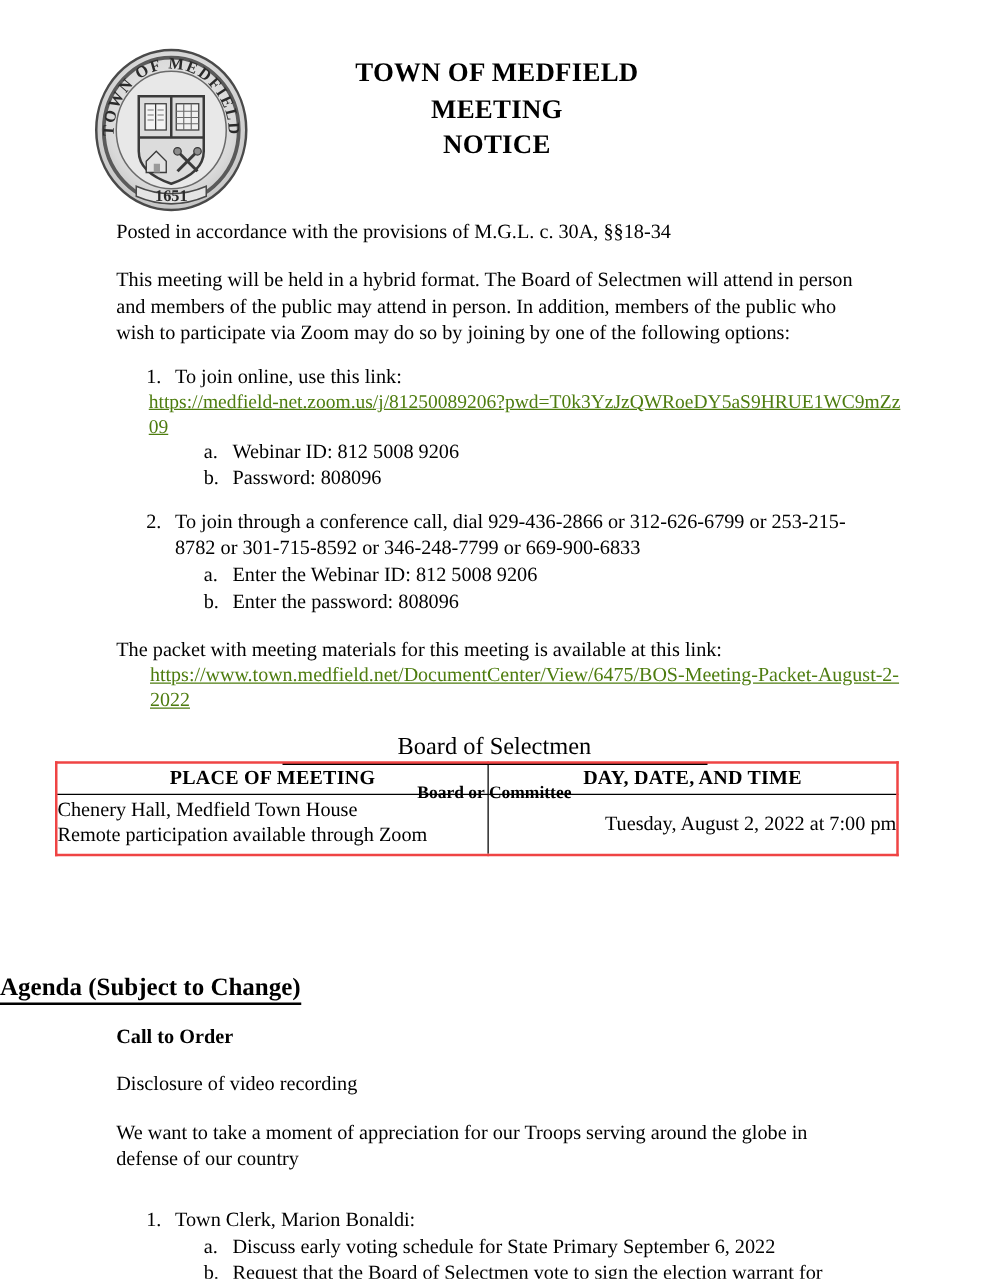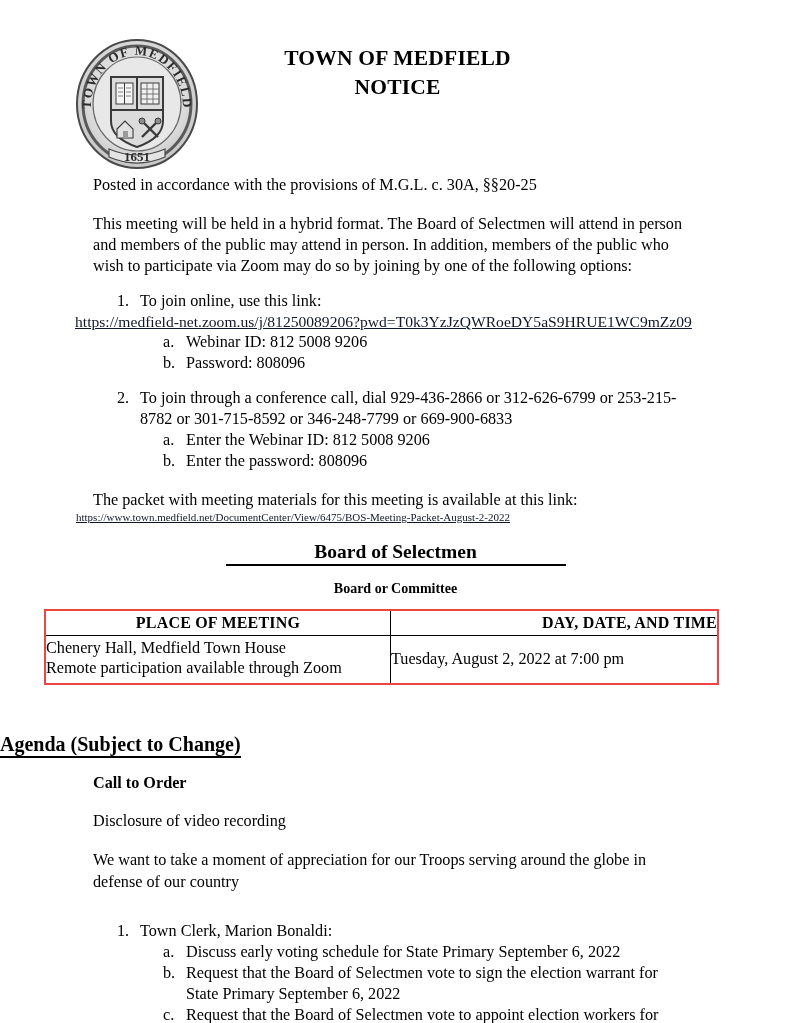--- a/index.html
+++ b/index.html
@@ -95,43 +95,44 @@
     position: absolute;
     left: 0;
     top: 0;
     width: 18px;
     text-align: left;
   }
 
   
   .link {
     display: inline-block;
-    color: #0f172a;
+    color: #4d7c0f;
     text-decoration: underline;
     text-underline-offset: 1px;
     word-break: break-all;
+    margin-left: 44px;
   }
   .link-line {
     margin-left: 75px;
     width: 650px;
     font-size: 15.6px;
     line-height: 1.25;
   }
   .link-line-2 {
     margin-left: 76px;
     width: 650px;
-    font-size: 11px;
+    font-size: 16px;
     line-height: 1.25;
   }
 
   
   .board-head {
     margin-top: 16px;
     text-align: center;
-    font-weight: bold;
+    font-weight: normal;
     font-size: 19.5px;
     line-height: 1.15;
   }
   .board-rule {
     width: 340px;
     margin: 1px auto 0 auto;
     border-bottom: 2px solid #000;
   }
   .board-sub {
     text-align: center;
@@ -162,23 +163,23 @@
     height: 24px;
     letter-spacing: 0.2px;
   }
   .mt-body {
     font-size: 16.2px;
     line-height: 1.26;
     height: 40px;
     padding: 2px 0 4px 0 !important;
   }
   .col-left  { width: 344px; }
-  .col-right { width: 326px; text-align: right; }
+  .col-right { width: 326px; }
   .mt-right-cell {
-    text-align: left;
+    text-align: right;
     font-size: 16.2px;
     vertical-align: middle;
   }
 
   
   .agenda-title {
     font-weight: bold;
     font-size: 20px;
     margin-top: 24px;
   }
@@ -244,27 +245,28 @@
         <circle cx="85" cy="84" r="3" fill="#8d8d8d" stroke="#3a3a3a" stroke-width="1"></circle>
         <circle cx="69" cy="84" r="3" fill="#8d8d8d" stroke="#3a3a3a" stroke-width="1"></circle>
 
         <path d="M 36 112 Q 64 124 92 112 L 92 120 Q 64 132 36 120 Z" fill="#e4e4e4" stroke="#4a4a4a" stroke-width="1.2"></path>
         <text x="64" y="124" font-family="Liberation Serif, serif" font-size="13" font-weight="bold" fill="#2b2b2b" text-anchor="middle">1651</text>
       </svg>
     </div>
 
     <div class="title-block">
       <div>TOWN OF MEDFIELD</div>
+      <div>MEETING</div>
       <div>NOTICE</div>
     </div>
   </div>
 
   <div class="body-area">
 
-    <div class="para">Posted in accordance with the provisions of M.G.L. c. 30A, §§20-25</div>
+    <div class="para">Posted in accordance with the provisions of M.G.L. c. 30A, §§18-34</div>
 
     <div class="gap-18"></div>
 
     <div class="para">This meeting will be held in a hybrid format. The Board of Selectmen will attend in person and members of the public may attend in person. In addition, members of the public who wish to participate via Zoom may do so by joining by one of the following options:</div>
 
     <div class="gap-14"></div>
 
     <div class="num-item">
       <span class="marker">1.</span>
       <span>To join online, use this link:</span>

